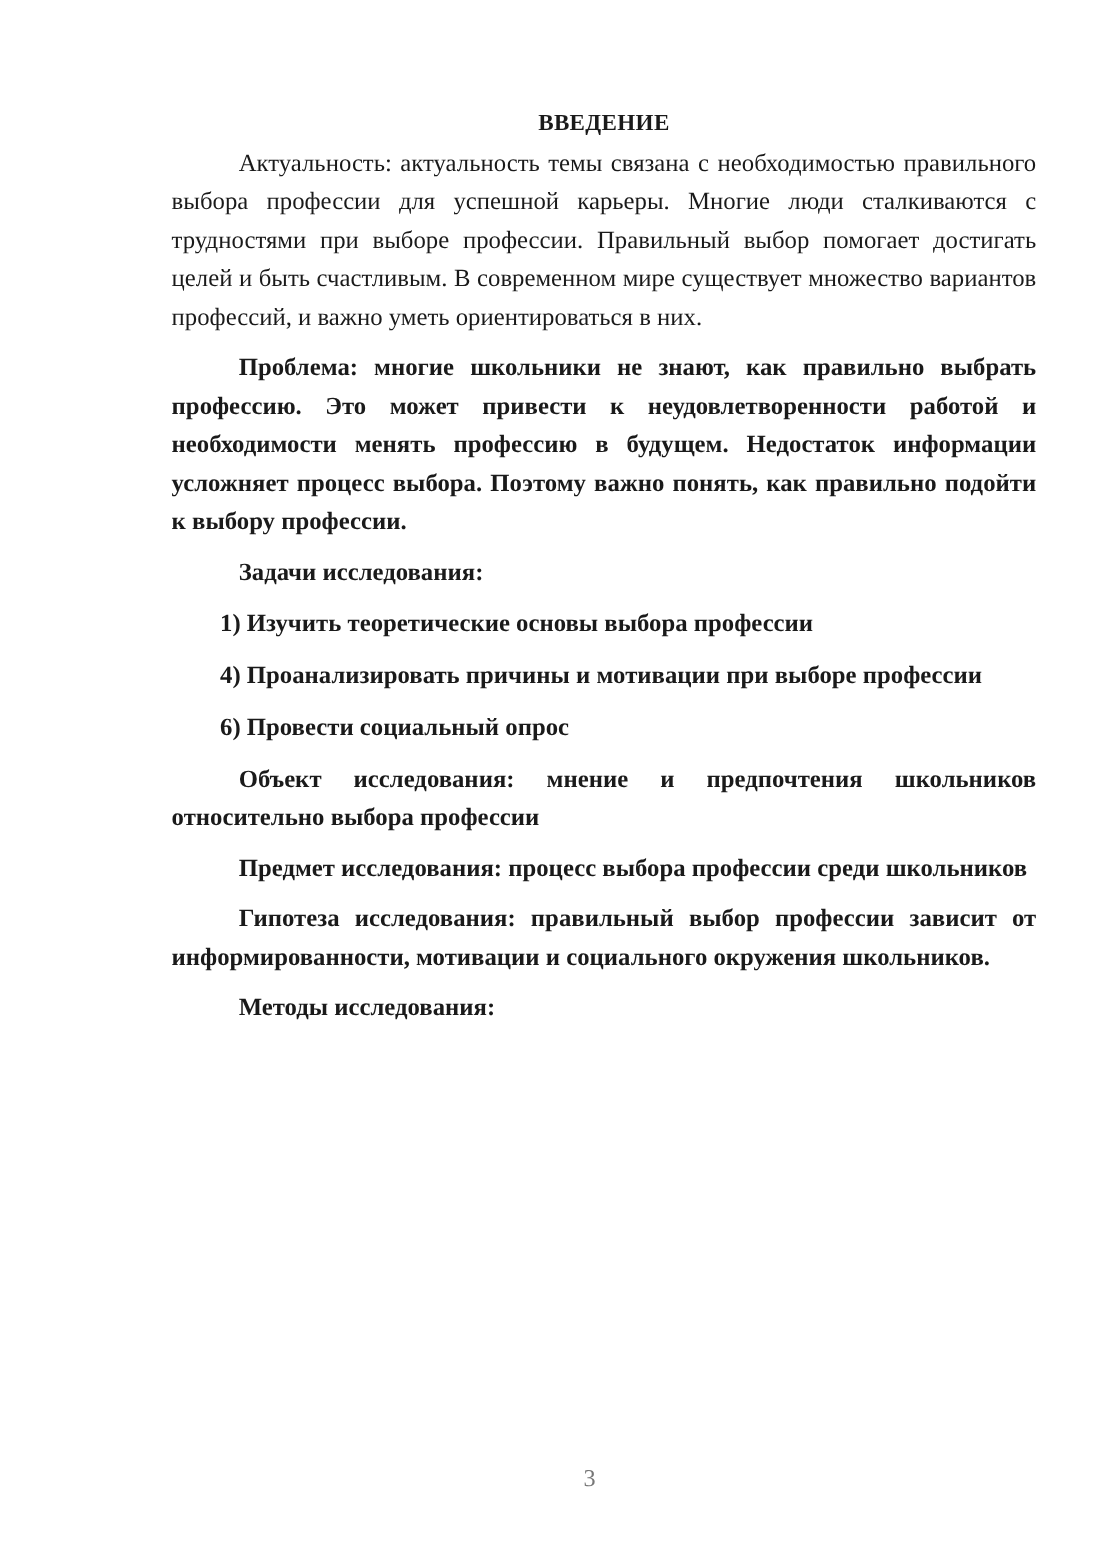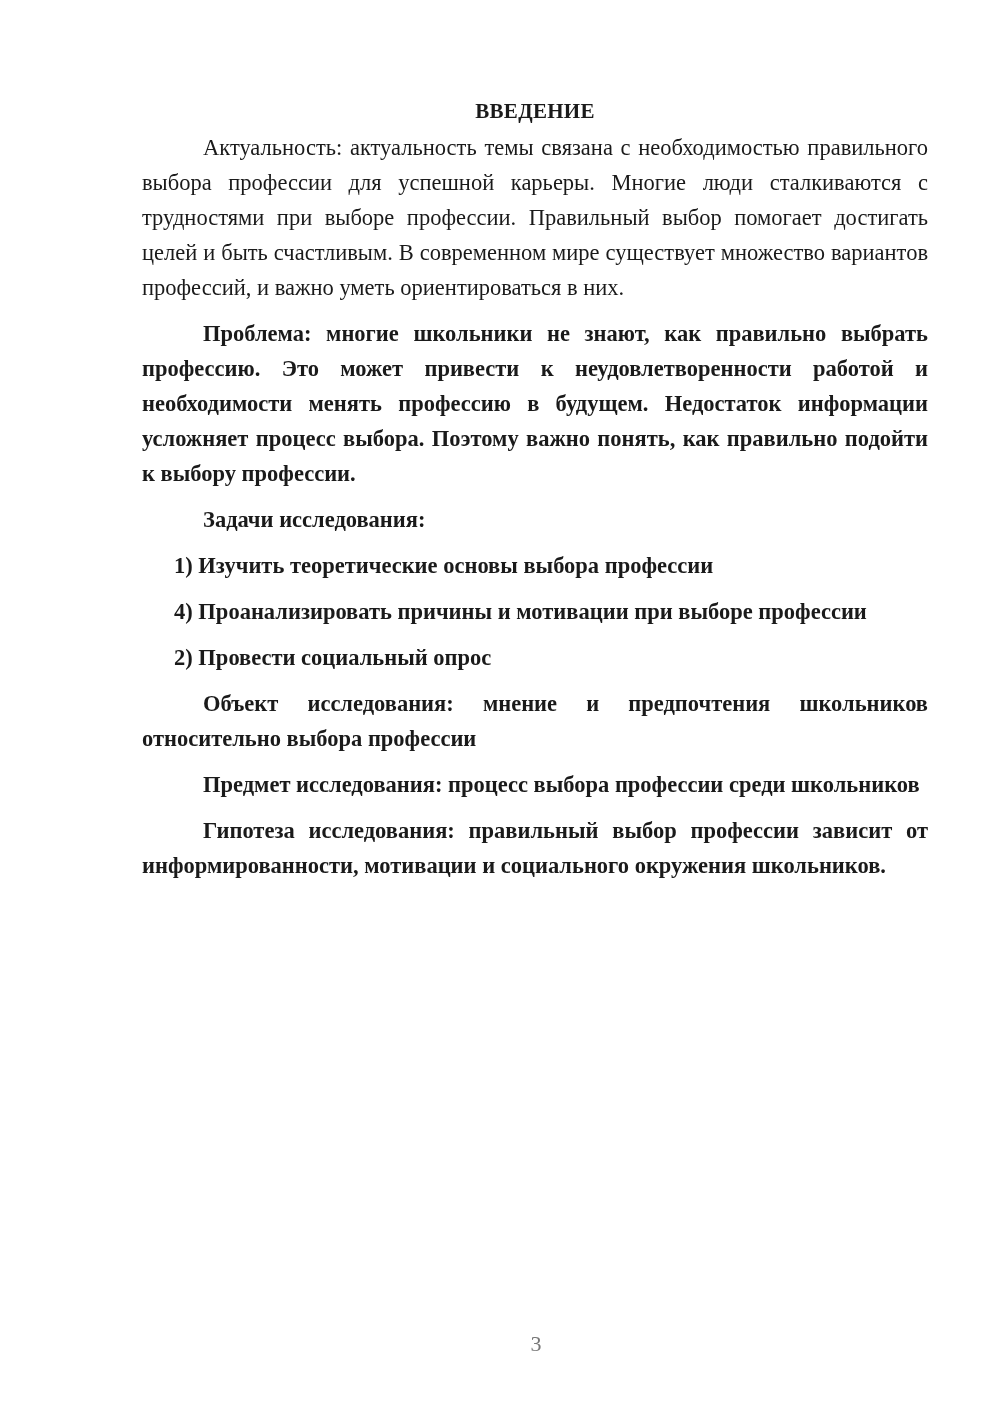--- a/index.html
+++ b/index.html
@@ -10,21 +10,21 @@
     body {
       width: 1000px;
       height: 1414px;
       position: relative;
       overflow: hidden;
       font-family: "Liberation Serif", "DejaVu Serif", serif;
       color: #1a1a1a;
     }
     .page {
       position: absolute;
-      left: 142px;
+      left: 156px;
       top: 94px;
       width: 786px;
       font-size: 22.5px;
       line-height: 35px;
     }
     .title {
       text-align: center;
       font-weight: bold;
       font-size: 21px;
       line-height: 35px;
@@ -43,21 +43,21 @@
     }
     .title + .para {
       margin-top: 1px;
     }
     .list {
       margin: 0;
       padding: 0;
       list-style: none;
     }
     .list li {
-      margin: 0;
+      margin: 12px;
       padding-left: 32px;
       line-height: 35px;
     }
     .list li + li {
       margin-top: 11px;
     }
     .page-number {
       position: absolute;
       left: 0;
       width: 1072px;
@@ -76,25 +76,26 @@
   <p class="para">Актуальность: актуальность темы связана с необходимостью правильного выбора профессии для успешной карьеры. Многие люди сталкиваются с трудностями при выборе профессии. Правильный выбор помогает достигать целей и быть счастливым. В современном мире существует множество вариантов профессий, и важно уметь ориентироваться в них.</p>
 
   <p class="para">Проблема: многие школьники не знают, как правильно выбрать профессию. Это может привести к неудовлетворенности работой и необходимости менять профессию в будущем. Недостаток информации усложняет процесс выбора. Поэтому важно понять, как правильно подойти к выбору профессии.</p>
 
 
   <p class="para">Задачи исследования:</p>
 
   <ul class="list">
     <li>1) Изучить теоретические основы выбора профессии</li>
     <li>4) Проанализировать причины и мотивации при выборе профессии</li>
-    <li>2) Провести социальный опрос</li>
+    <li>6) Провести социальный опрос</li>
   </ul>
 
   <p class="para">Объект исследования: мнение и предпочтения школьников относительно выбора профессии</p>
 
   <p class="para">Предмет исследования: процесс выбора профессии среди школьников</p>
 
   <p class="para">Гипотеза исследования: правильный выбор профессии зависит от информированности, мотивации и социального окружения школьников.</p>
 
+  <p class="para">Методы исследования:</p>
 
 </div>
 
 <div class="page-number">3</div>
 
 </body></html>

